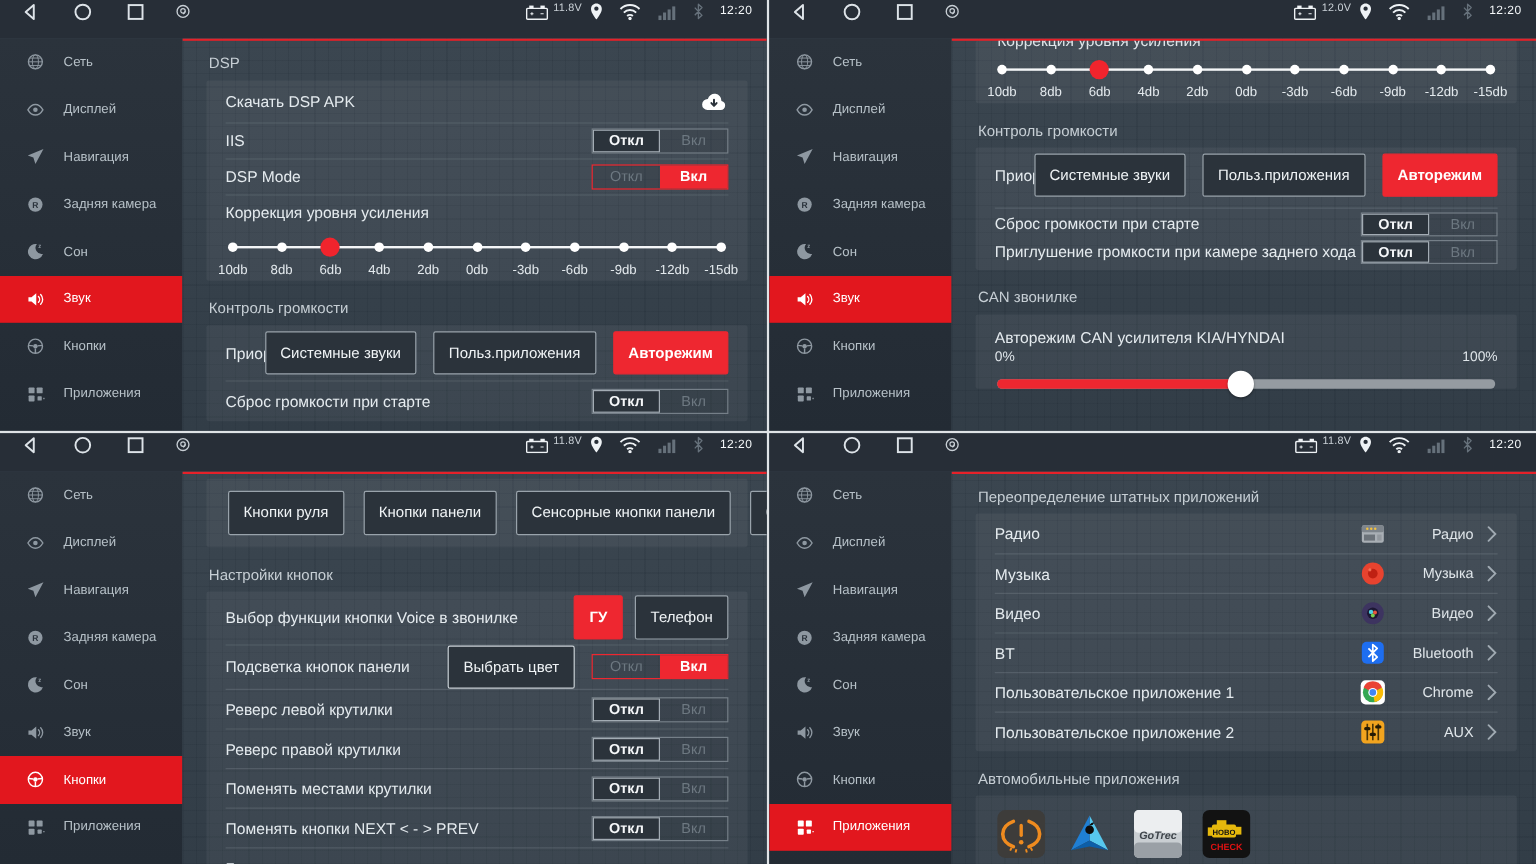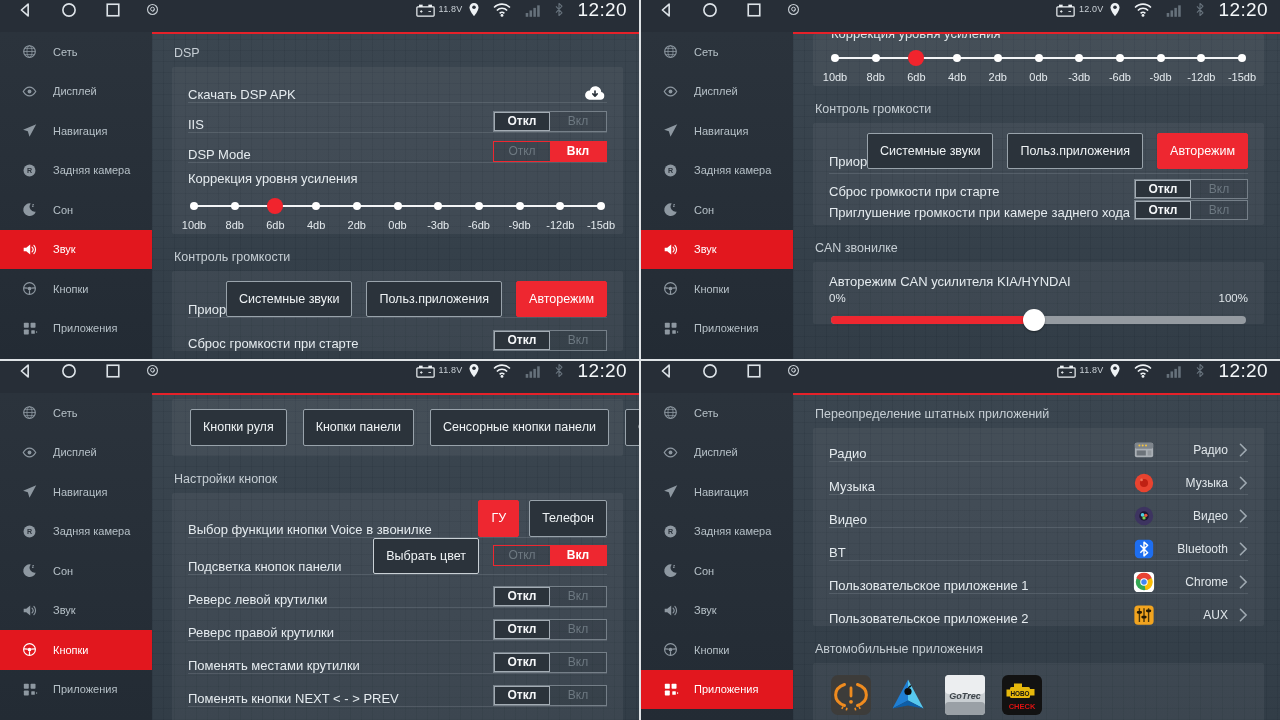--- a/index.html
+++ b/index.html
@@ -6,21 +6,21 @@
   html,body{width:1280px;height:720px;background:#000;font-family:"Liberation Sans",sans-serif;-webkit-font-smoothing:antialiased}
   .grid{display:grid;grid-template-columns:639px 639px;grid-template-rows:359px 359px;gap:2px;background:#dfe3e6;width:1280px;height:720px}
   .quad{position:relative;overflow:hidden;display:flex;flex-direction:column;background:#37424c}
 
   
   .sb{height:32px;flex:none;background:#272e37;display:flex;align-items:center;padding:0 12px 13px 16px}
   .navs{display:flex;align-items:center;gap:26px;color:#dde3e8}
   .navs svg{display:block}
   .sbright{margin-left:auto;display:flex;align-items:center;gap:12px}
   .volt{font-size:9px;color:#c9d0d6;align-self:flex-end;margin:0 0 7px -8px;letter-spacing:.2px}
-  .time{font-size:19px;color:#f5f8fa;letter-spacing:.4px}
+  .time{font-size:10px;color:#f5f8fa;letter-spacing:.4px}
   .ic-dim{color:#66717b}
   .ic-lit{color:#eef2f5}
 
   
   .bodyrow{flex:1;display:flex;min-height:0}
   .side{width:152px;flex:none;background:linear-gradient(180deg,#2b333c,#232b34)}
   .sitem{display:flex;align-items:center;gap:15px;height:39.5px;padding-left:21px;color:#b6c0c7;font-size:11px;white-space:nowrap}
   .sitem svg{color:#8e98a1;flex:none}
   .sitem.act{background:#e2171e;color:#fff}
   .sitem.act svg{color:#fff}
@@ -29,37 +29,37 @@
     background:
       repeating-linear-gradient(90deg, rgba(14,24,34,.10) 0 1px, transparent 1px 11px),
       repeating-linear-gradient(0deg, rgba(14,24,34,.09) 0 1px, transparent 1px 11px),
       linear-gradient(180deg,#3b4650,#323d47)}
   .redline{height:2px;background:#e62129}
   .seclab{font-size:12.5px;color:#c6ced4;margin:16px 20px 7px 22px}
   .seclab.first{margin-top:12px}
   .card{background:rgba(255,255,255,.052);margin:0 16px 0 20px;padding:0 16px;border-radius:2px}
   .card.mt0{margin-top:0}
   .card.mt4{margin-top:4px}
-  .row{display:flex;align-items:flex-end;position:relative;min-height:30px}
+  .row{display:flex;align-items:center;position:relative;min-height:30px}
   .row.h35{min-height:35px}.row.h44{min-height:44px}.row.h46{min-height:46px}.row.h36{min-height:36px}
   .row.h33{min-height:33px}.row.h34{min-height:34px}.row.h24{min-height:24px}.row.h26{min-height:26px}
   .hr{border-top:1px solid rgba(222,230,236,.13)}
   .lab{flex:1;font-size:13px;color:#e5ebef;padding-right:10px;white-space:nowrap;overflow:hidden}
 
   
   .tg{display:flex;flex:none;border:1px solid #757f88;height:21px;background:rgba(0,0,0,.07)}
   .tg span{width:56px;text-align:center;font-size:12px;line-height:19px;color:#6d7881}
   .tg.off span:first-child{background:#2b333b;outline:1px solid #a3acb4;outline-offset:-1px;color:#f5f7f9;font-weight:bold}
   .tg.on{border-color:#ee2730}
   .tg.on span:last-child{background:#ee2730;color:#fff;font-weight:bold}
   .tight .tg{height:20px}.tight .tg span{line-height:18px}
 
   
   .btn{flex:none;background:#2b333b;border:1px solid #99a3ab;color:#eff3f5;font-size:12.5px;line-height:1;padding:11px 12px;border-radius:2px;white-space:nowrap}
-  .btn.red{background:#ee2730;border-color:#ee2730;color:#fff;font-weight:normal}
+  .btn.red{background:#ee2730;border-color:#ee2730;color:#fff;font-weight:bold}
   .btn.bright{border-color:#c9d0d5;font-weight:normal}
   .gap14{display:flex;gap:14px;flex:none;align-items:center}
   .gap10{display:flex;gap:10px;flex:none;align-items:center}
   .tabs{display:flex;gap:16px;padding:10px 2px;align-items:center}
 
   
   .trk{position:relative;height:16px;margin:12px 2px 0}
   .trk.cmp{margin-top:8px}
   .trk .line{position:absolute;left:4px;right:4px;top:7px;height:2px;background:#f3f5f7}
   .trk .d{position:absolute;top:4px;width:8px;height:8px;border-radius:50%;background:#fff;transform:translateX(-50%);left:calc(4px + (100% - 8px) * var(--p))}

